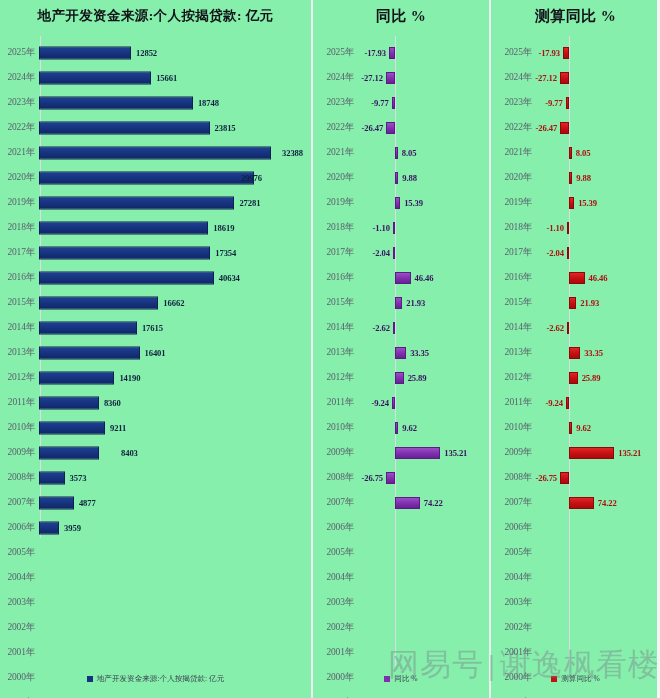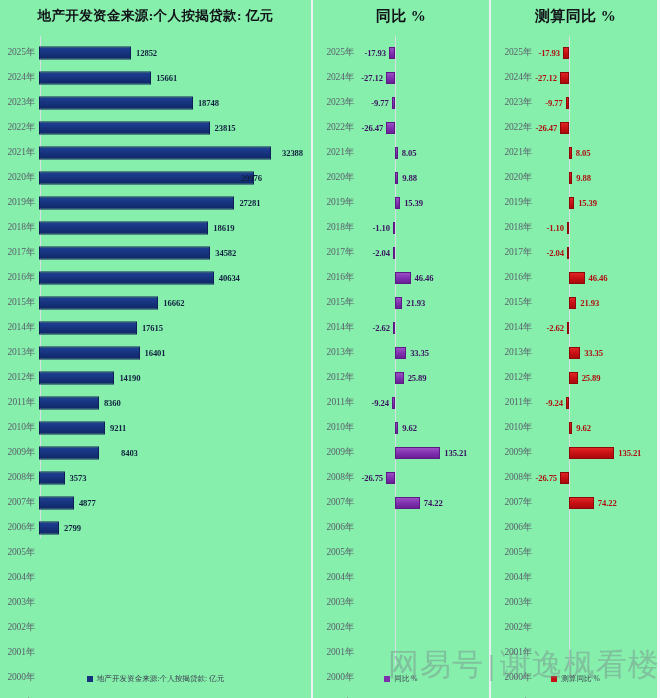--- a/index.html
+++ b/index.html
@@ -225,21 +225,21 @@
             <div class="ylabel">2018年</div>
             <div class="barwrap">
               <div class="bar bar-blue" style="left: 1px; width: 169.358px;"></div>
               <div class="vlabel vlabel-blue" style="left: 175.358px;">18619</div>
             </div>
           </div>
           <div class="row">
             <div class="ylabel">2017年</div>
             <div class="barwrap">
               <div class="bar bar-blue" style="left: 1px; width: 171.242px;"></div>
-              <div class="vlabel vlabel-blue" style="left: 177.242px;">34582</div>
+              <div class="vlabel vlabel-blue" style="left: 177.242px;">17354</div>
             </div>
           </div>
           <div class="row">
             <div class="ylabel">2016年</div>
             <div class="barwrap">
               <div class="bar bar-blue" style="left: 1px; width: 174.802px;"></div>
               <div class="vlabel vlabel-blue" style="left: 180.802px;">40634</div>
             </div>
           </div>
           <div class="row">
@@ -302,21 +302,21 @@
             <div class="ylabel">2007年</div>
             <div class="barwrap">
               <div class="bar bar-blue" style="left: 1px; width: 34.9347px;"></div>
               <div class="vlabel vlabel-blue" style="left: 40.9347px;">4877</div>
             </div>
           </div>
           <div class="row">
             <div class="ylabel">2006年</div>
             <div class="barwrap">
               <div class="bar bar-blue" style="left: 1px; width: 20.0496px;"></div>
-              <div class="vlabel vlabel-blue" style="left: 26.0496px;">2799</div>
+              <div class="vlabel vlabel-blue" style="left: 26.0496px;">3959</div>
             </div>
           </div>
           <div class="row">
             <div class="ylabel">2005年</div>
             <div class="barwrap"></div>
           </div>
           <div class="row">
             <div class="ylabel">2004年</div>
             <div class="barwrap"></div>
           </div>

